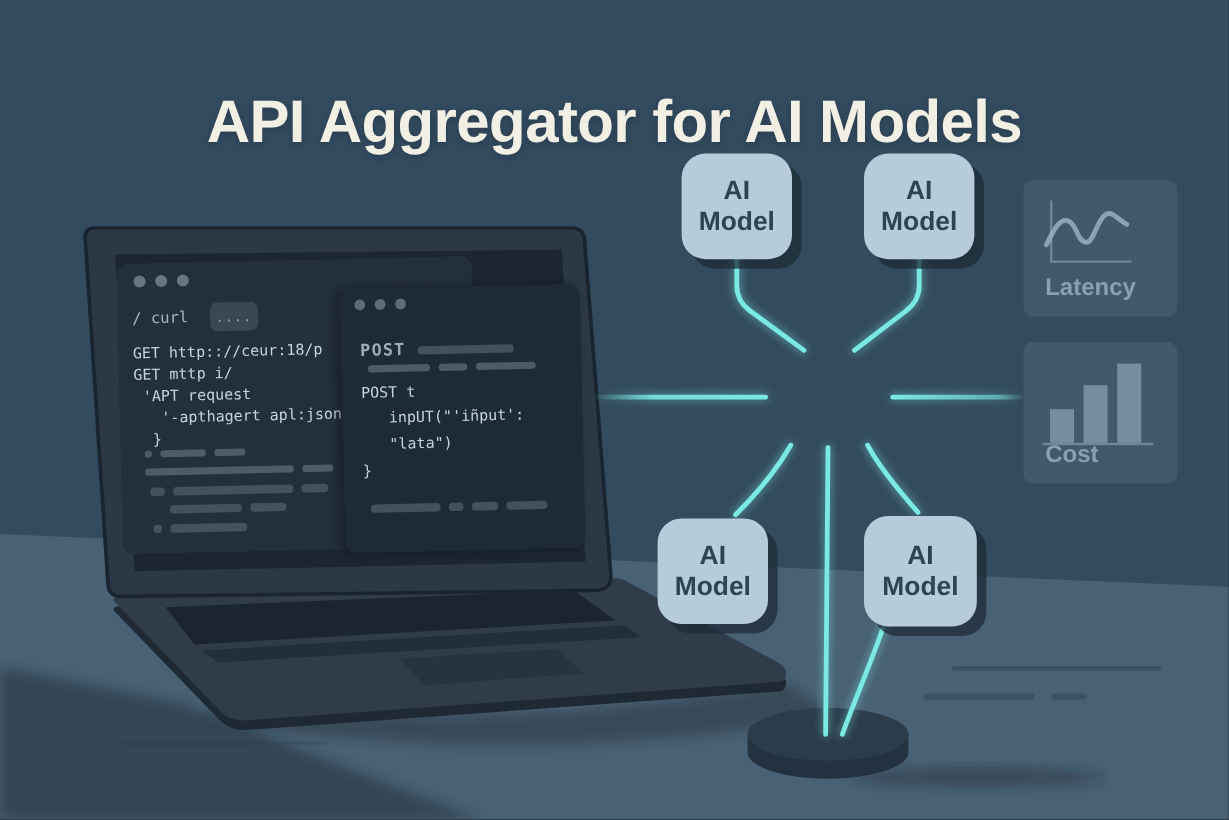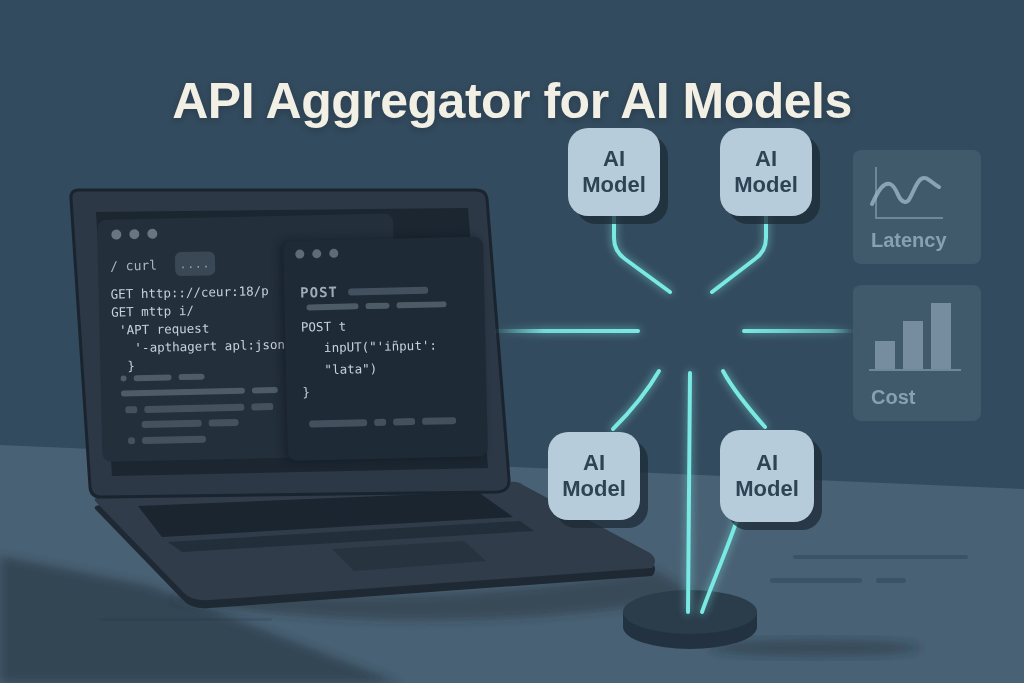--- a/index.html
+++ b/index.html
@@ -208,21 +208,21 @@
   </div>
 
 
   <div class="panel" style="top:150px; height:114px;">
     <svg width="80" height="64" viewBox="0 0 80 64" style="position:absolute; left:16px; top:14px;">
       <path d="M7,3 L7,54 L74,54" fill="none" stroke="rgba(200,220,235,0.35)" stroke-width="2"></path>
       <path d="M3,40 C10,25 15,18 21,20 C29,23 28,37 36,38 C42,39 45,20 52,15 C58,11 62,19 70,23" fill="none" stroke="#9CB4C5" stroke-width="4" stroke-linecap="round" opacity="0.8"></path>
     </svg>
     <div class="panel-label">Latency</div>
   </div>
-  <div class="panel" style="top:285px; height:136px;">
+  <div class="panel" style="top:285px; height:118px;">
     <svg width="100" height="80" viewBox="0 0 100 80" style="position:absolute; left:14px; top:8px;">
       <rect x="8" y="48" width="20" height="28" fill="rgba(160,184,202,0.55)"></rect>
       <rect x="36" y="28" width="20" height="48" fill="rgba(160,184,202,0.55)"></rect>
       <rect x="64" y="10" width="20" height="66" fill="rgba(160,184,202,0.55)"></rect>
       <rect x="2" y="76" width="92" height="2" fill="rgba(200,220,235,0.35)"></rect>
     </svg>
     <div class="panel-label">Cost</div>
   </div>
 
   <div class="title">API Aggregator for AI Models</div>

